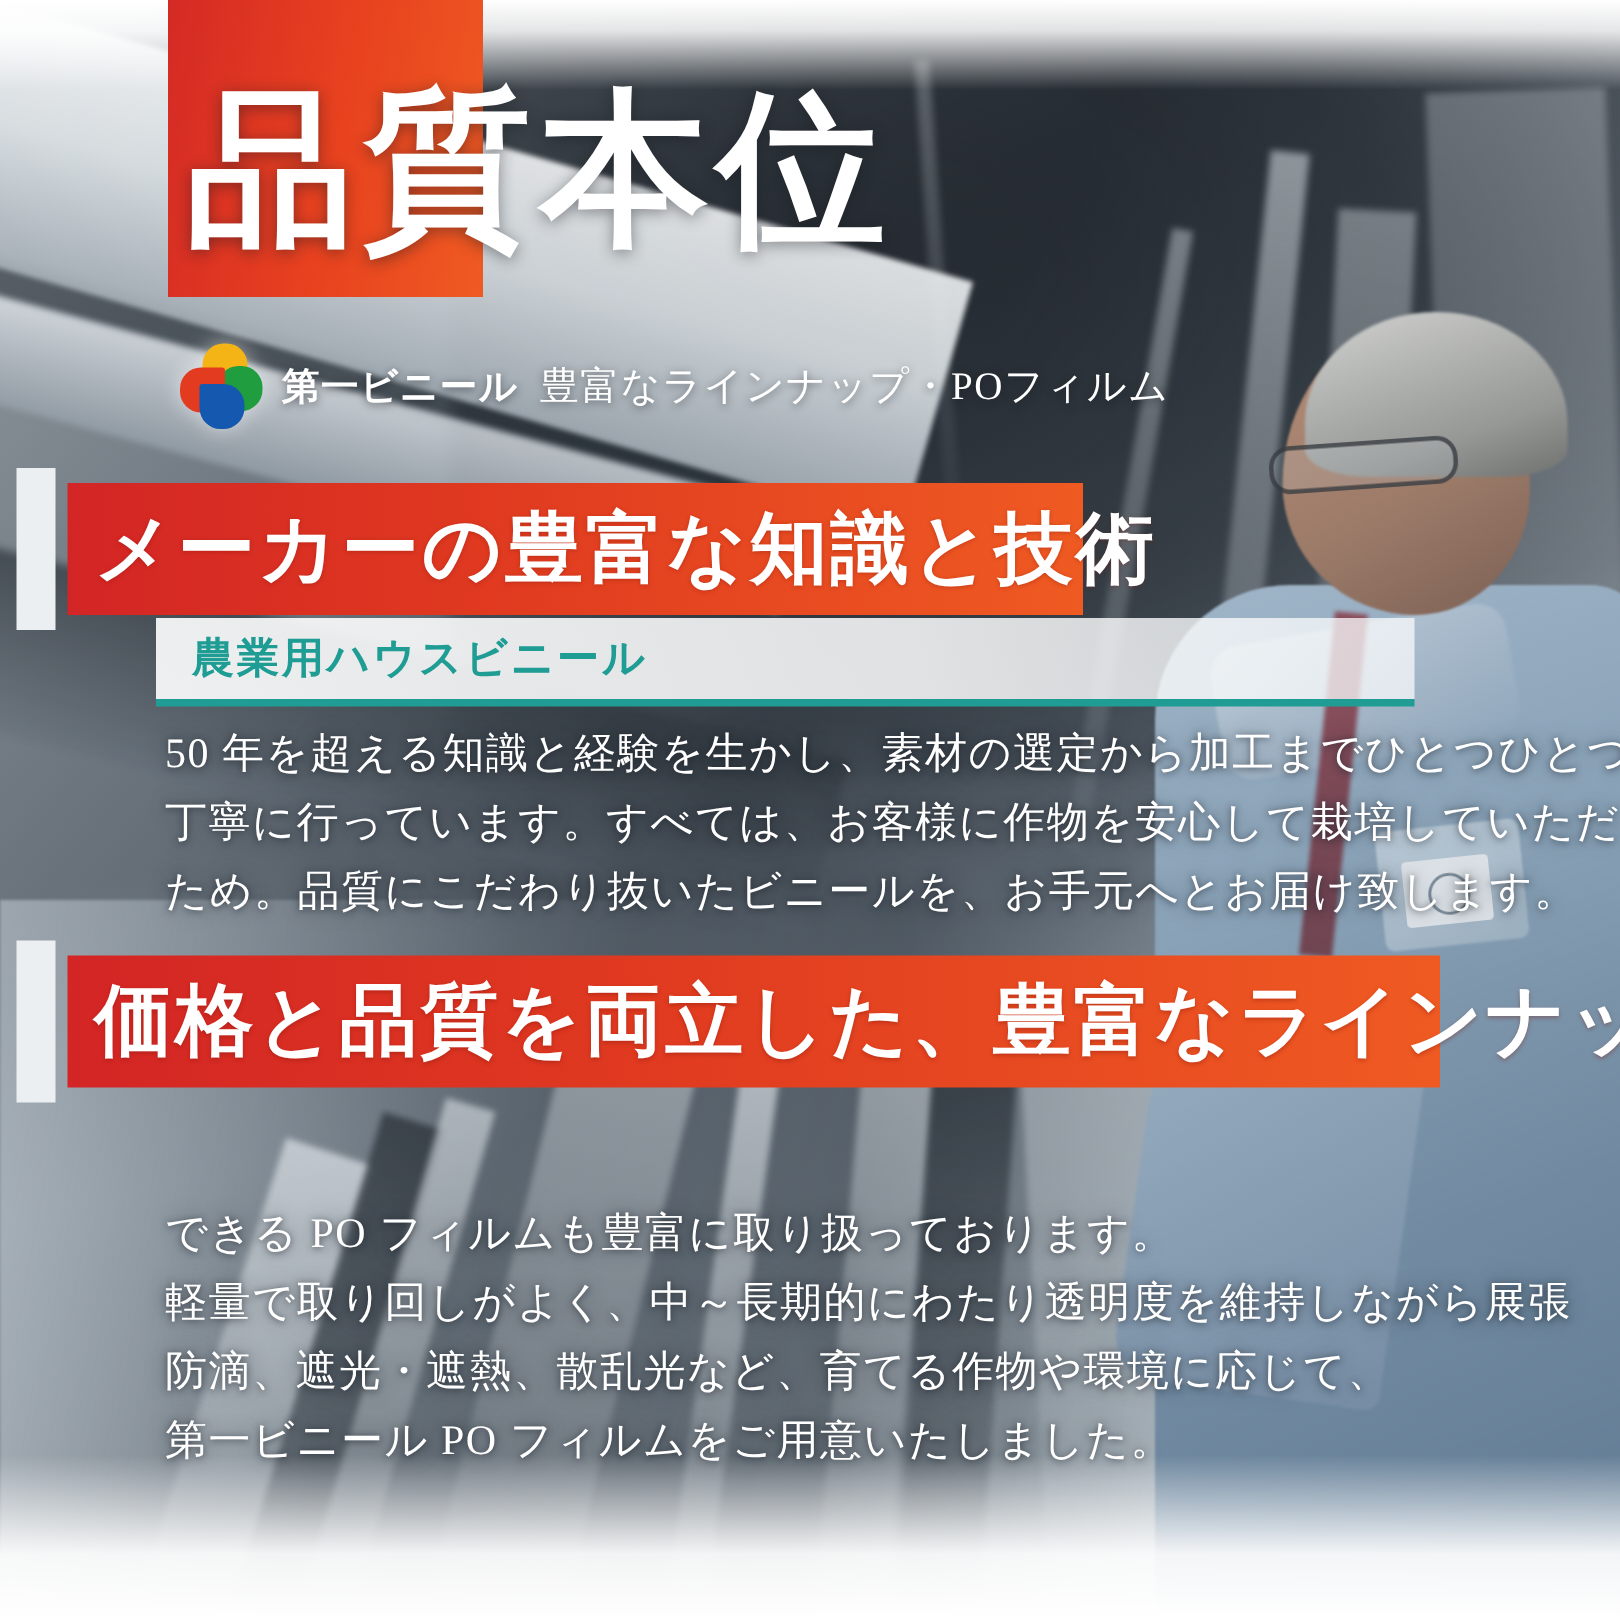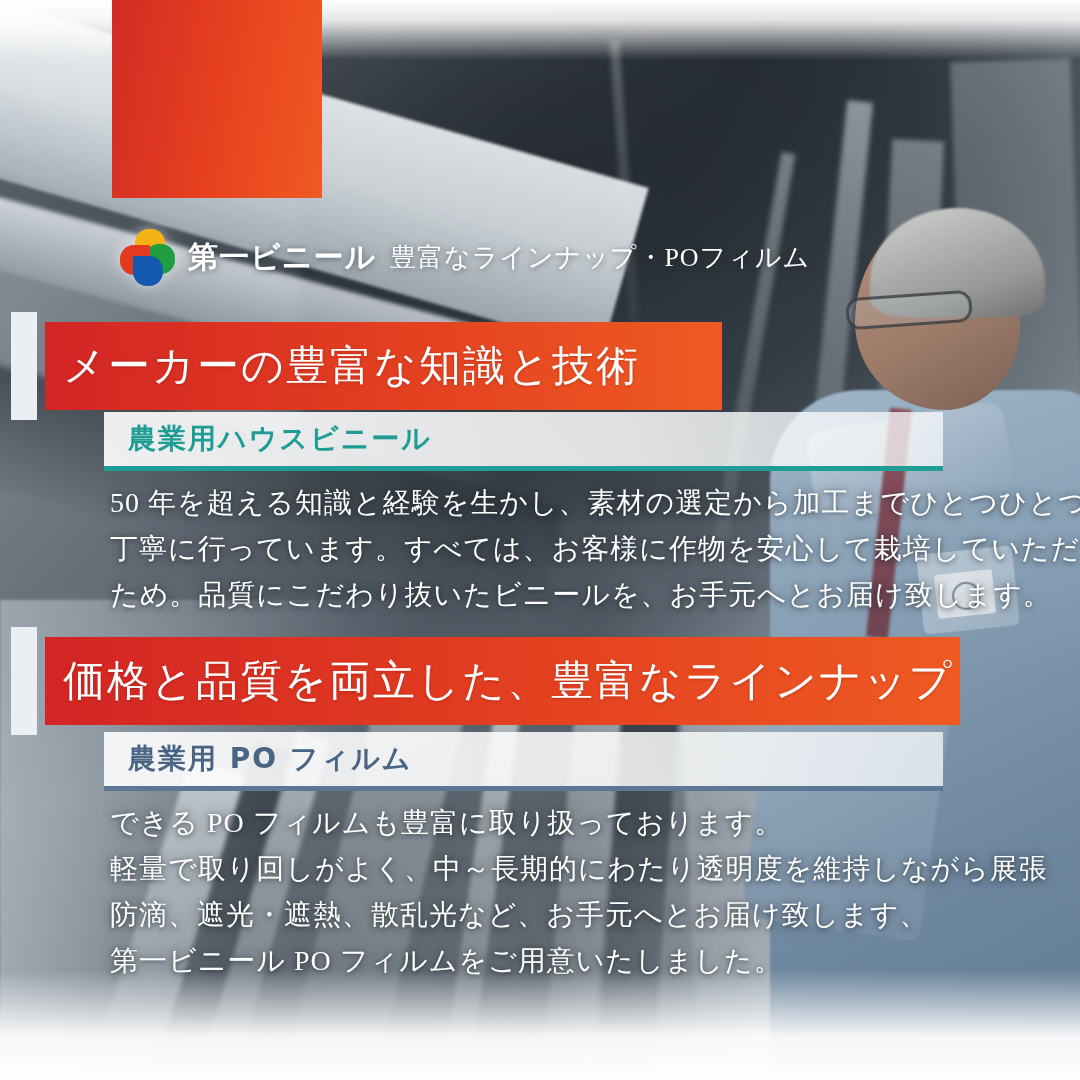--- a/index.html
+++ b/index.html
@@ -227,21 +227,21 @@
   .logo { position: relative; width: 56px; height: 56px; flex: 0 0 56px;
           filter: drop-shadow(0 0 7px rgba(255,255,255,.55)); }
   .petal { position: absolute; width: 30px; height: 30px; }
   .p-top   { left: 17px; top: 0;    background: #f5b415; border-radius: 14px 14px 2px 14px; }
   .p-right { left: 27px; top: 15px; background: #1f9d3f; border-radius: 14px 14px 14px 2px; }
   .p-left  { left: 2px;  top: 16px; background: #e23b20; border-radius: 14px 2px 14px 14px; }
   .p-bottom{ left: 15px; top: 27px; background: #1558b0; border-radius: 2px 14px 14px 14px; }
 
   .brand-strong {
     font-family: "DejaVu Sans", "Liberation Sans", sans-serif;
-    font-weight: 700; font-size: 30px; color: #ffffff; letter-spacing: 1px;
+    font-weight: 700; font-size: 25px; color: #ffffff; letter-spacing: 1px;
     text-shadow: 0 1px 6px rgba(20,24,30,.55);
   }
   .brand-rest {
     font-family: "Liberation Serif", "DejaVu Serif", serif;
     font-size: 26px; color: #ffffff; letter-spacing: 1px;
     text-shadow: 0 1px 6px rgba(20,24,30,.55);
   }
 
   
   .banner {
@@ -252,22 +252,22 @@
   .banner-a { left: 45px; top: 322px; width: 677px; height: 88px; }
   .banner-b { left: 45px; top: 637px; width: 915px; height: 88px; }
   .bar {
     position: absolute; width: 26px; background: #eceff1;
   }
   .bar-a { left: 11px; top: 312px; height: 108px; }
   .bar-b { left: 11px; top: 627px; height: 108px; }
   .banner-text {
     color: #ffffff;
     font-family: "Liberation Serif", "DejaVu Serif", serif;
-    font-weight: 400;
-    font-size: 42px;
+    font-weight: 700;
+    font-size: 52px;
     letter-spacing: 2px;
     margin-left: 18px;
     white-space: nowrap;
     text-shadow: 0 1px 3px rgba(120,20,10,.35);
   }
 
   
   .plate {
     position: absolute;
     background: linear-gradient(90deg, rgba(255,255,255,.90) 0%, rgba(252,253,253,.86) 60%, rgba(248,250,251,.74) 100%);
@@ -349,20 +349,21 @@
 
     <div class="photo-tint"></div>
     <div class="fade-top"></div>
     <div class="fade-bottom"></div>
   </div>
 
   <div class="content">
 
     <div class="hero">
       <div class="hero-chip"></div>
+      <h1 class="hero-title">品質本位</h1>
     </div>
 
     <div class="brandline">
       <span class="logo">
         <span class="petal p-top"></span>
         <span class="petal p-right"></span>
         <span class="petal p-left"></span>
         <span class="petal p-bottom"></span>
       </span>
       <span class="brand-strong">第一ビニール</span>
@@ -379,24 +380,21 @@
     <div class="para para-a">
       <div>50 年を超える知識と経験を生かし、素材の選定から加工までひとつひとつ</div>
       <div>丁寧に行っています。すべては、お客様に作物を安心して栽培していただく</div>
       <div>ため。品質にこだわり抜いたビニールを、お手元へとお届け致します。</div>
     </div>
 
     <div class="bar bar-b"></div>
     <div class="banner banner-b">
       <span class="banner-text">価格と品質を両立した、豊富なラインナップ</span>
     </div>
-    <div class="plate plate-b">
-      <span class="plate-text">農業用 PO フィルム</span>
-    </div>
     <div class="para para-b">
       <div>できる PO フィルムも豊富に取り扱っております。</div>
       <div>軽量で取り回しがよく、中～長期的にわたり透明度を維持しながら展張</div>
-      <div>防滴、遮光・遮熱、散乱光など、お手元へとお届け致します、</div>
+      <div>防滴、遮光・遮熱、散乱光など、育てる作物や環境に応じて、</div>
       <div>第一ビニール PO フィルムをご用意いたしました。</div>
     </div>
 
   </div>
 </div>
 
 </body></html>

